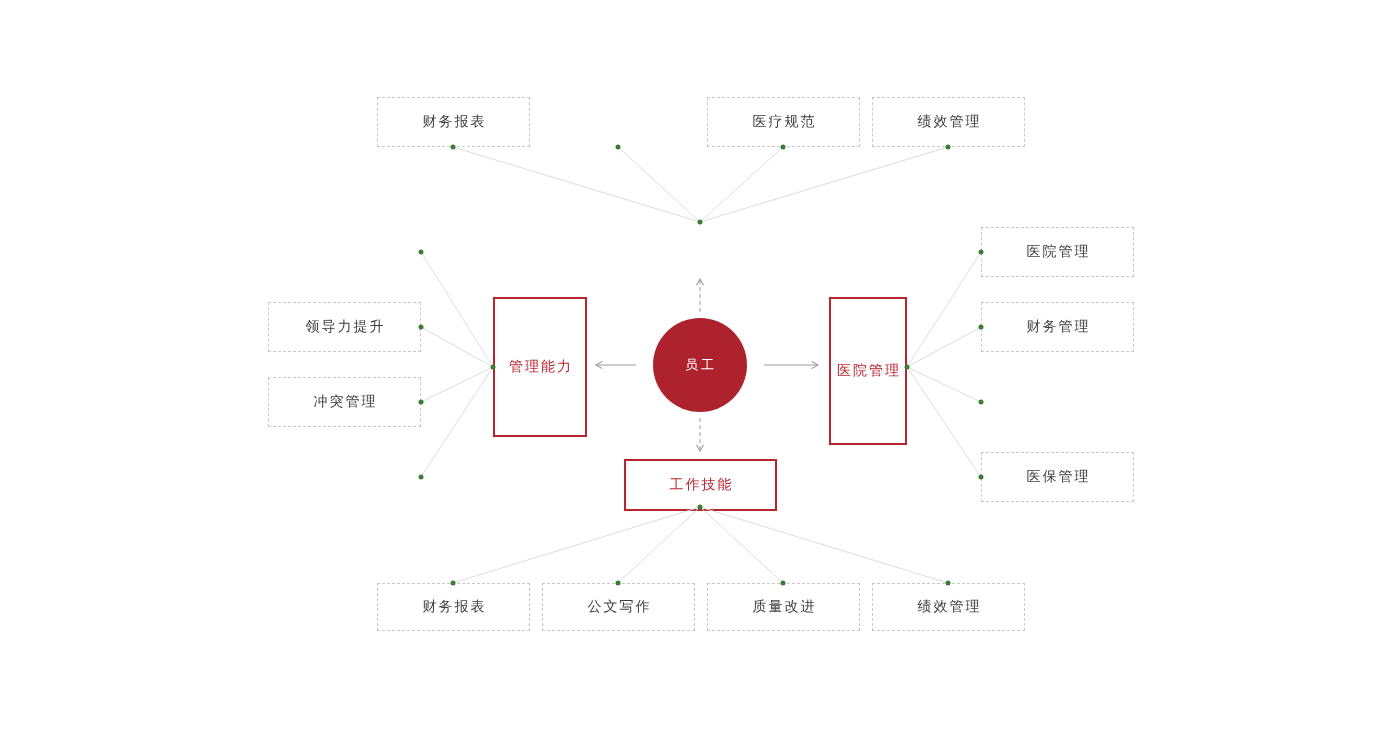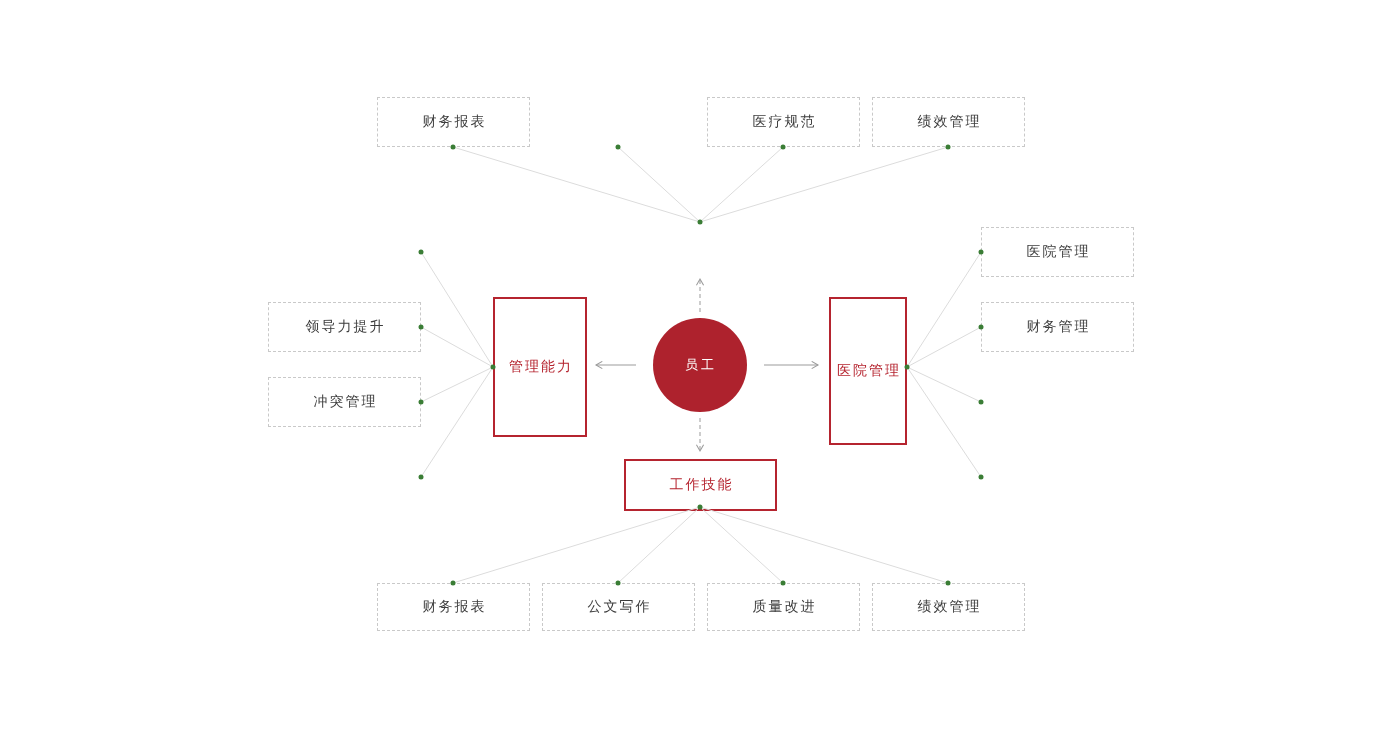--- a/index.html
+++ b/index.html
@@ -148,20 +148,23 @@
   <div class="leaf" style="left:268px;top:377px">
     <span class="lbl">冲突管理</span>
   </div>
 
   <div class="leaf" style="left:981px;top:227px">
     <span class="lbl">医院管理</span>
   </div>
   <div class="leaf" style="left:981px;top:302px">
     <span class="lbl">财务管理</span>
   </div>
+  <div class="leaf" style="left:981px;top:452px">
+    <span class="lbl">医保管理</span>
+  </div>
 
   <div class="leaf" style="left:542px;top:583px;height:48px">
     <span class="lbl">公文写作</span>
   </div>
   <div class="leaf" style="left:377px;top:583px;height:48px">
     <span class="lbl">财务报表</span>
   </div>
   <div class="leaf" style="left:707px;top:583px;height:48px">
     <span class="lbl">质量改进</span>
   </div>

